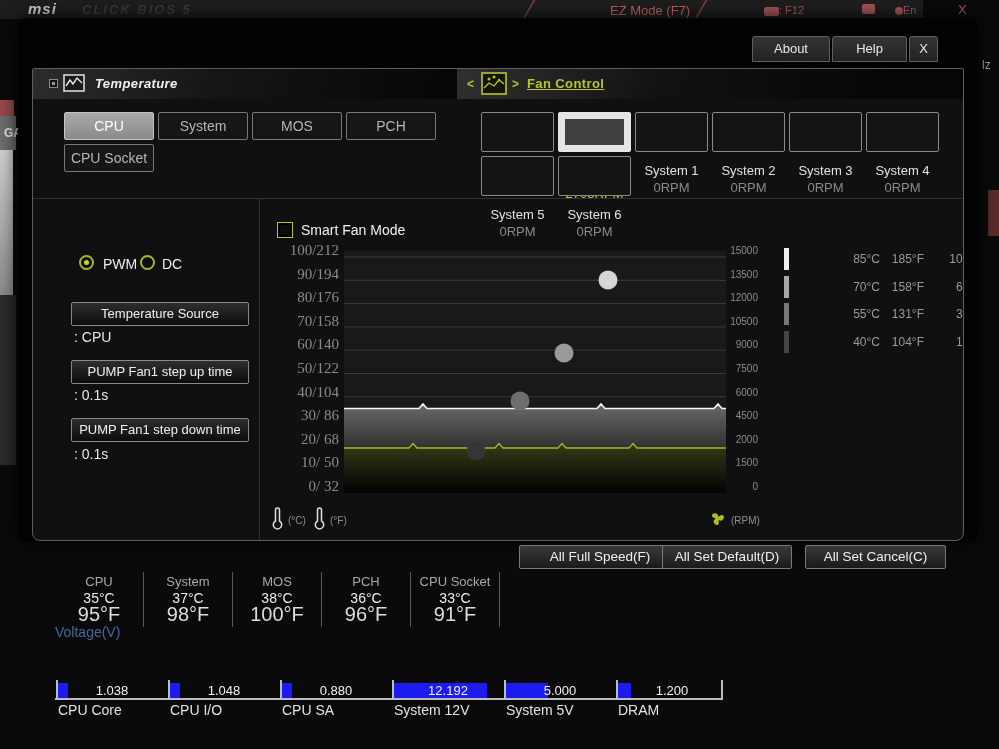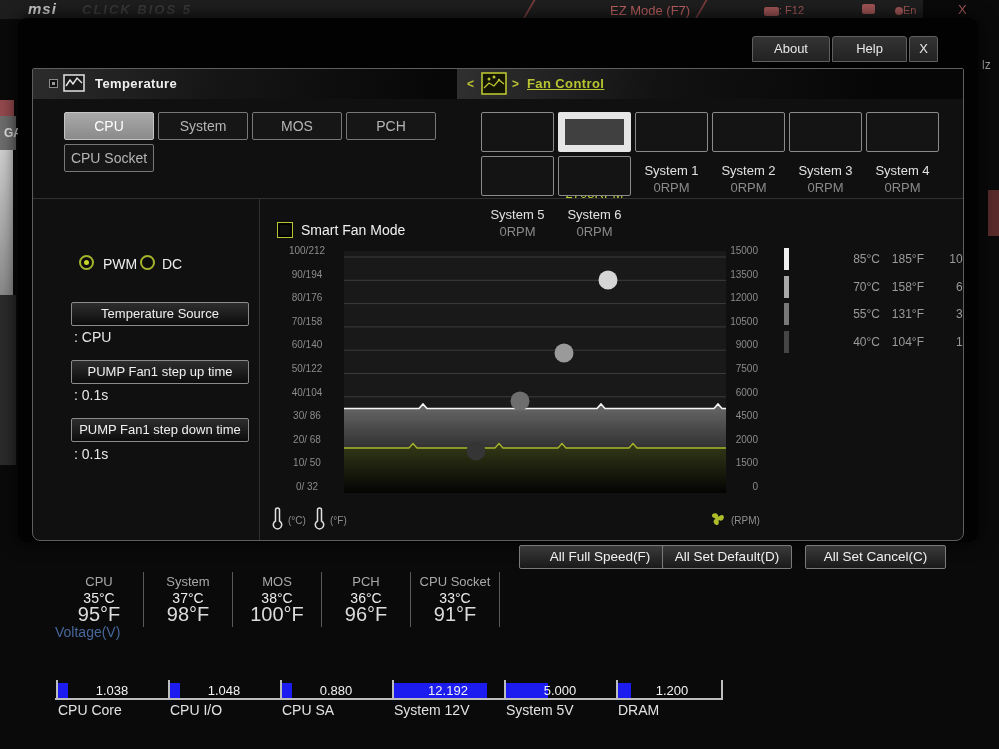--- a/index.html
+++ b/index.html
@@ -21,21 +21,21 @@
   .edge-grad{left:0;top:150px;width:13px;height:145px;background:linear-gradient(#d0d0d0,#8a8a8a);}
   .edge-dark{left:0;top:295px;width:16px;height:170px;background:#2b2b2b;}
   .edge-rt{left:982px;top:58px;color:#a8a8a8;font-size:12px;}
   .edge-red-r{left:988px;top:190px;width:11px;height:46px;background:#5a2c2c;}
   
   .dialog{left:18px;top:18px;width:960px;height:524px;background:#020202;border-radius:9px;box-shadow:0 0 18px rgba(0,0,0,.9);}
   .dlg-title{left:32px;top:11px;color:#f2f2f2;font-size:22px;letter-spacing:.3px;}
   .top-btn{top:18px;height:26px;background:linear-gradient(#343434,#222);border:1px solid #5f5f5f;border-radius:3px 3px 0 0;color:#e8e8e8;font-size:13px;text-align:center;line-height:24px;}
   .content{left:14px;top:50px;width:932px;height:473px;background:#101010;border:1px solid #5e5e5e;border-radius:2px 2px 8px 8px;overflow:hidden;}
   .hdr{left:0;top:0;width:930px;height:30px;background:#0c0c0c;border-bottom:1px solid #2a2a2a;}
-  .hdr-l{left:0;top:0;width:504px;height:30px;background:linear-gradient(100deg,#2c2c2c 0%,#161616 35%,#070707 80%);}
+  .hdr-l{left:0;top:0;width:504px;height:30px;background:linear-gradient(100deg,#2c2c2c 0%,#161616 35%,#070707 80%);font-style:italic;}
   .hdr-r{left:424px;top:0;width:506px;height:30px;background:linear-gradient(100deg,#303030 0%,#121212 40%,#060606 85%);}
   .exp-icon{left:16px;top:10px;width:9px;height:9px;border:1px solid #8a8a8a;background:#111;}
   .exp-icon::after{content:"";position:absolute;left:2px;top:2px;width:3px;height:3px;background:#9a9a9a;}
   .hdr-label{top:7px;font-size:13px;font-weight:bold;letter-spacing:.4px;}
   .green{color:#b9c431;text-decoration:underline;}
   .arrow{top:8px;color:#b9c431;font-size:12px;font-weight:bold;}
   .tabs{left:31px;top:43px;width:379px;display:flex;flex-wrap:wrap;gap:4px;}
   .tab{width:90px;height:28px;background:#161616;border:1px solid #787878;border-radius:2px;color:#b5b5b5;font-size:14px;text-align:center;line-height:26px;}
   .tab.active{background:linear-gradient(#a9a9a9,#8a8a8a);border-color:#c5c5c5;color:#fff;}
   .fans{left:448px;top:43px;width:462px;display:flex;flex-wrap:wrap;gap:4px;}
@@ -47,21 +47,21 @@
   .hsep{left:0;top:129px;width:930px;height:1px;background:#303030;}
   .vsep{left:226px;top:129px;width:1px;height:343px;background:#303030;}
   .radio{width:15px;height:15px;border-radius:50%;border:2px solid #a6b42c;background:#0c0c0c;}
   .radio.sel::after{content:"";position:absolute;left:3px;top:3px;width:5px;height:5px;border-radius:50%;background:#c6d42e;}
   .rlabel{color:#ededed;font-size:14px;}
   .lp-btn{left:38px;width:178px;height:24px;background:linear-gradient(#2e2e2e,#0c0c0c);border:1px solid #8a8a8a;border-radius:2px;color:#efefef;font-size:13px;text-align:center;line-height:22px;}
   .lp-val{left:41px;color:#e8e8e8;font-size:14px;}
   .sfm-box{left:244px;top:153px;width:16px;height:16px;border:1px solid #b9c431;background:#0d0d0d;box-shadow:inset 0 0 0 2px #000;}
   .sfm-label{left:268px;top:153px;color:#f0f0f0;font-size:14px;}
   .ylabels{left:242px;top:176px;width:64px;height:247px;display:flex;flex-direction:column;justify-content:space-between;}
-  .ylabels div{text-align:center;color:#8b8b8b;font-size:10px;height:11px;line-height:11px;}
+  .ylabels div{text-align:right;color:#8b8b8b;font-size:15px;height:11px;line-height:11px;font-family:Liberation Serif, serif;}
   .rlabels{left:693px;top:176px;width:32px;height:247px;display:flex;flex-direction:column;justify-content:space-between;}
   .rlabels div{text-align:right;color:#8b8b8b;font-size:10px;height:11px;line-height:11px;}
   .plot{left:311px;top:182px;width:382px;height:242px;}
   .fpt{left:751px;width:160px;height:24px;display:grid;grid-template-columns:6px 42px 48px 44px 56px;align-items:center;}
   .fpt .bar{width:5px;height:22px;}
   .fpt span{text-align:right;color:#9a9a9a;font-size:12px;}
   .legend-txt{color:#8f8f8f;font-size:10px;}
   .act-btn{top:545px;height:24px;background:linear-gradient(#3a3a3a,#191919);border:1px solid #7a7a7a;border-radius:2px;color:#f0f0f0;font-size:13.5px;text-align:center;line-height:22px;}
   
   .temps{left:55px;top:572px;display:flex;}

